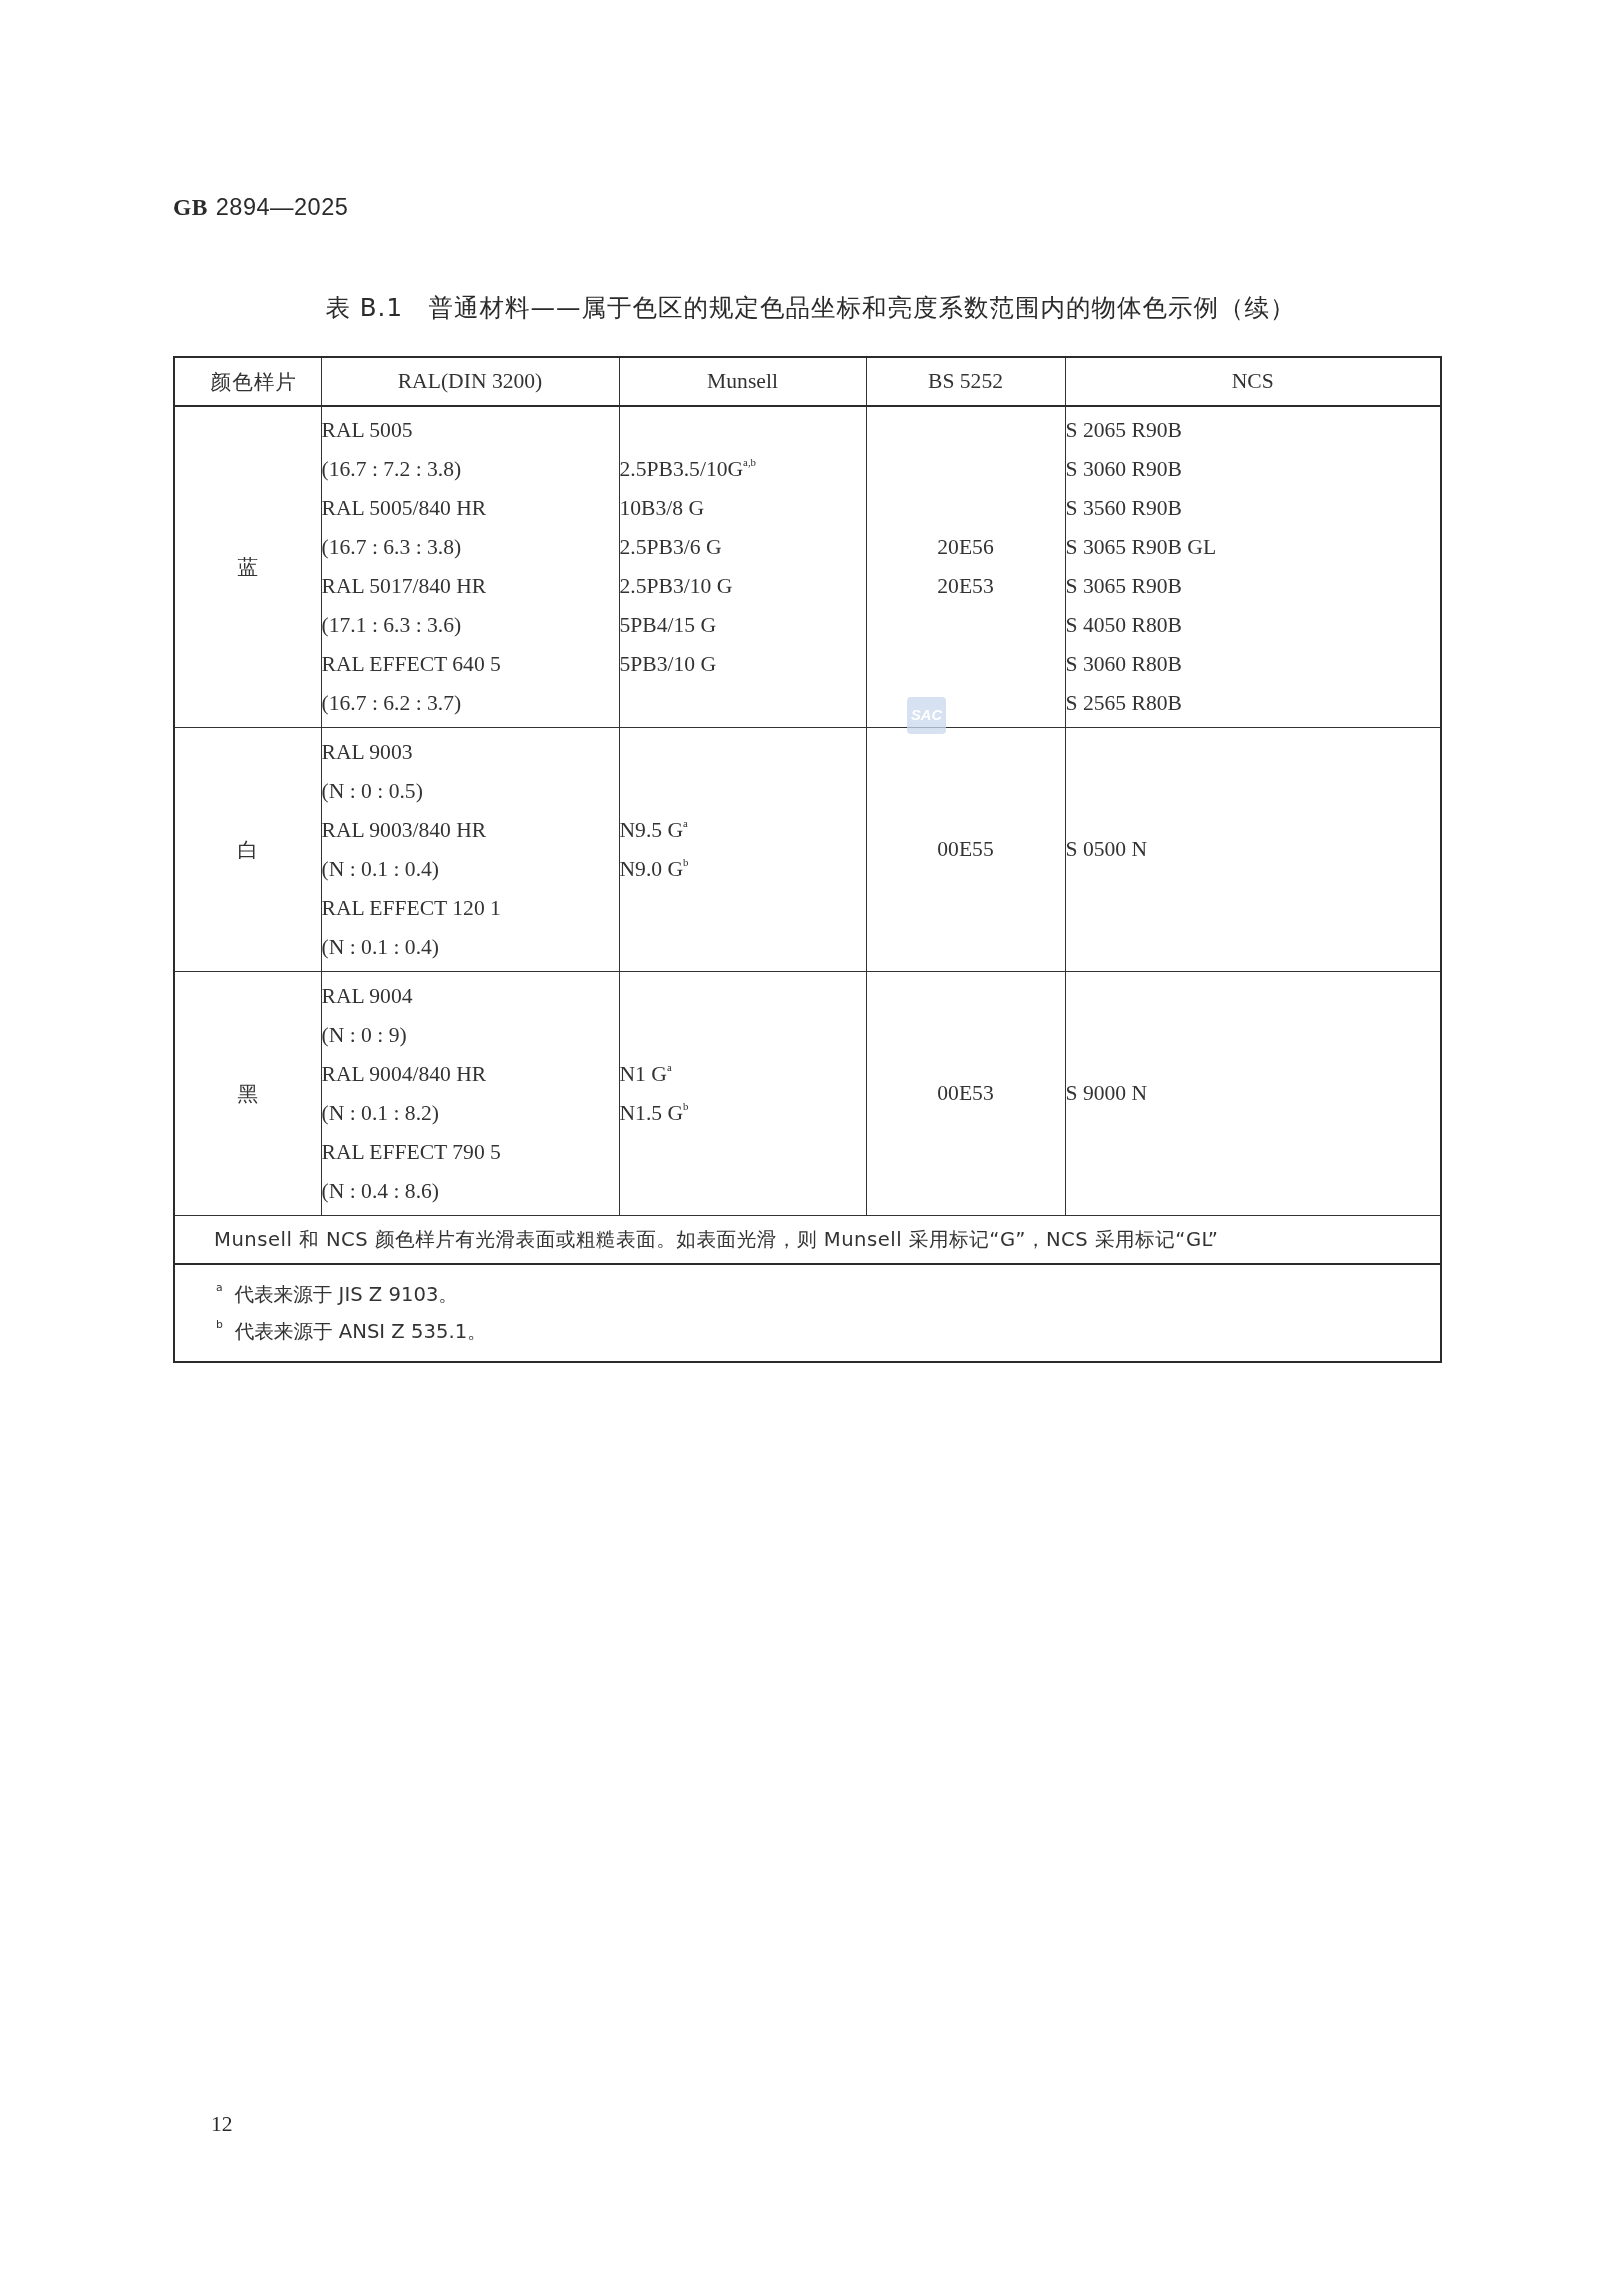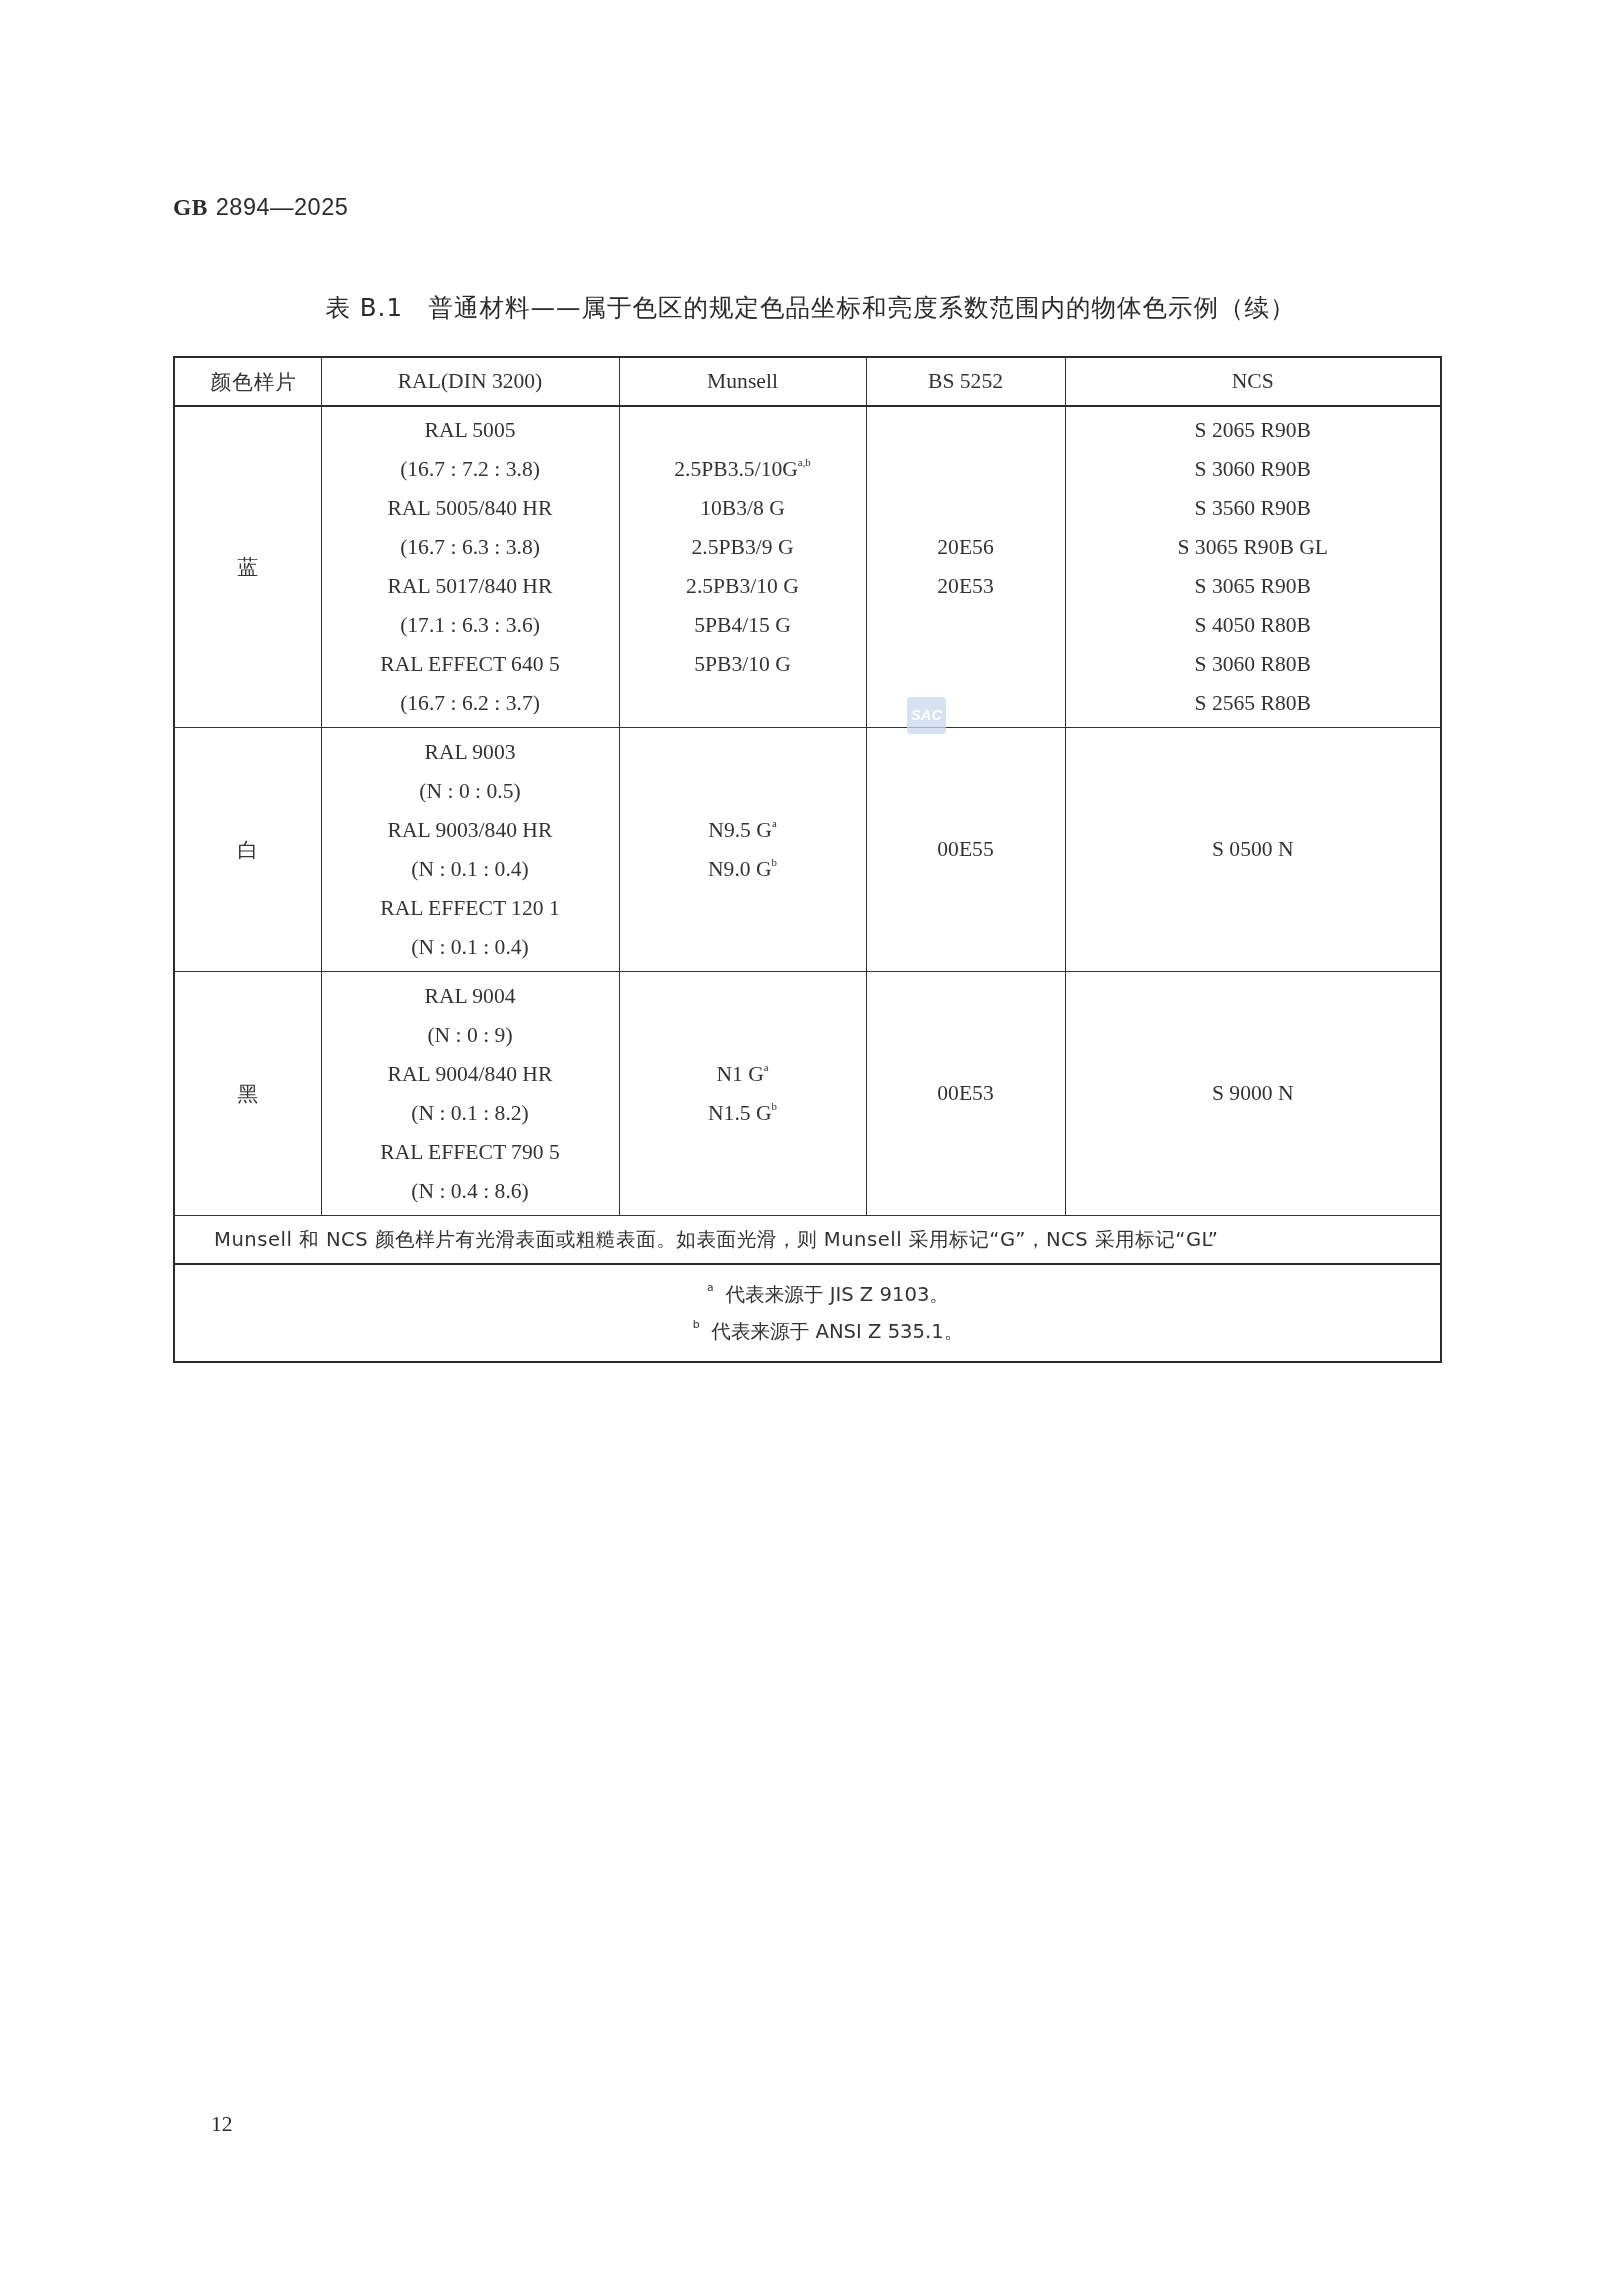--- a/index.html
+++ b/index.html
@@ -27,21 +27,21 @@
     font-family: "Liberation Serif", "DejaVu Serif", serif;
     font-size: 21.6px; color: #333;
     border: 2.9px solid #2b2b2b;
   }
   table.main col.c1 { width: 147px; }
   table.main col.c2 { width: 298px; }
   table.main col.c3 { width: 247px; }
   table.main col.c4 { width: 199px; }
   table.main col.c5 { width: 376px; }
   table.main th, table.main td {
-    border: 1.5px solid #333; vertical-align: middle; padding: 0; text-align: center;
+    border: 1.5px solid #333; vertical-align: middle; padding: 0;
   }
   table.main thead th {
     height: 47px; font-weight: normal; text-align: center;
     border-bottom: 2.9px solid #2b2b2b;
   }
   table.main thead th.cn { font-family: "DejaVu Sans", sans-serif; font-size: 20.6px; letter-spacing: 1px; padding-left: 12px; }
   td.name { text-align: center; font-family: "DejaVu Sans", sans-serif; font-size: 20.6px; }
   td.list { text-align: left; padding-left: 12.7px; }
   td.center { text-align: center; }
   .line { display: block; height: 39px; line-height: 39px; white-space: nowrap; }
@@ -106,21 +106,21 @@
         <span class="line">RAL 5005/840 HR</span>
         <span class="line">(16.7 : 6.3 : 3.8)</span>
         <span class="line">RAL 5017/840 HR</span>
         <span class="line">(17.1 : 6.3 : 3.6)</span>
         <span class="line">RAL EFFECT 640 5</span>
         <span class="line">(16.7 : 6.2 : 3.7)</span>
       </td>
       <td class="list">
         <span class="line"><span>2.5PB3.5/10G</span><sup>a,b</sup></span>
         <span class="line">10B3/8 G</span>
-        <span class="line">2.5PB3/9 G</span>
+        <span class="line">2.5PB3/6 G</span>
         <span class="line">2.5PB3/10 G</span>
         <span class="line">5PB4/15 G</span>
         <span class="line">5PB3/10 G</span>
       </td>
       <td class="center">
         <span class="line">20E56</span>
         <span class="line">20E53</span>
       </td>
       <td class="list">
         <span class="line">S 2065 R90B</span>

